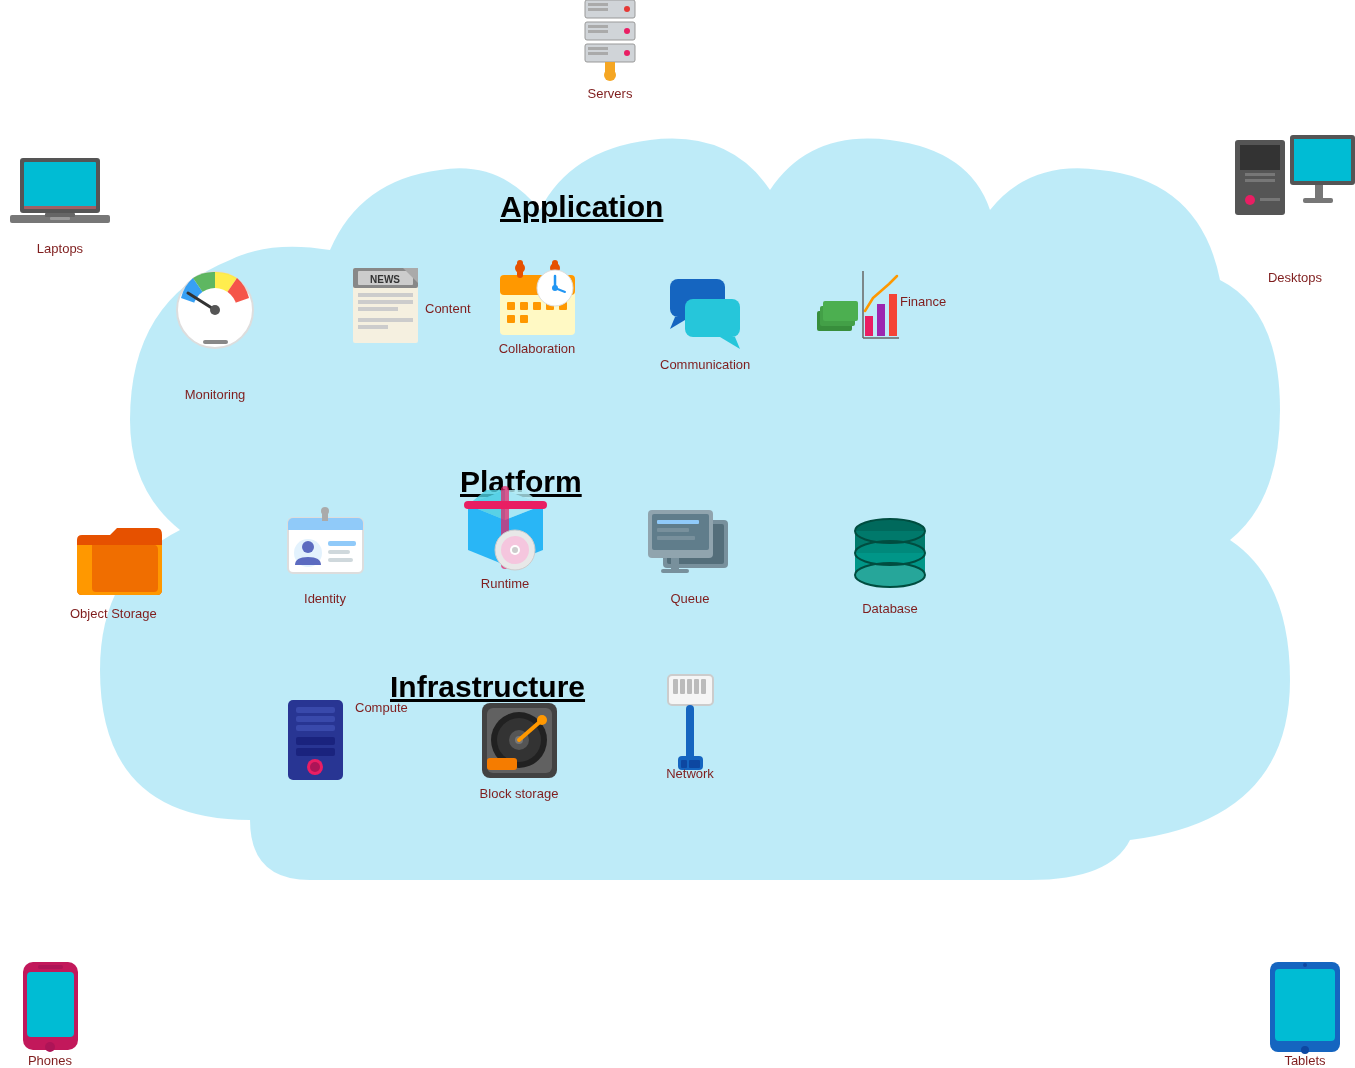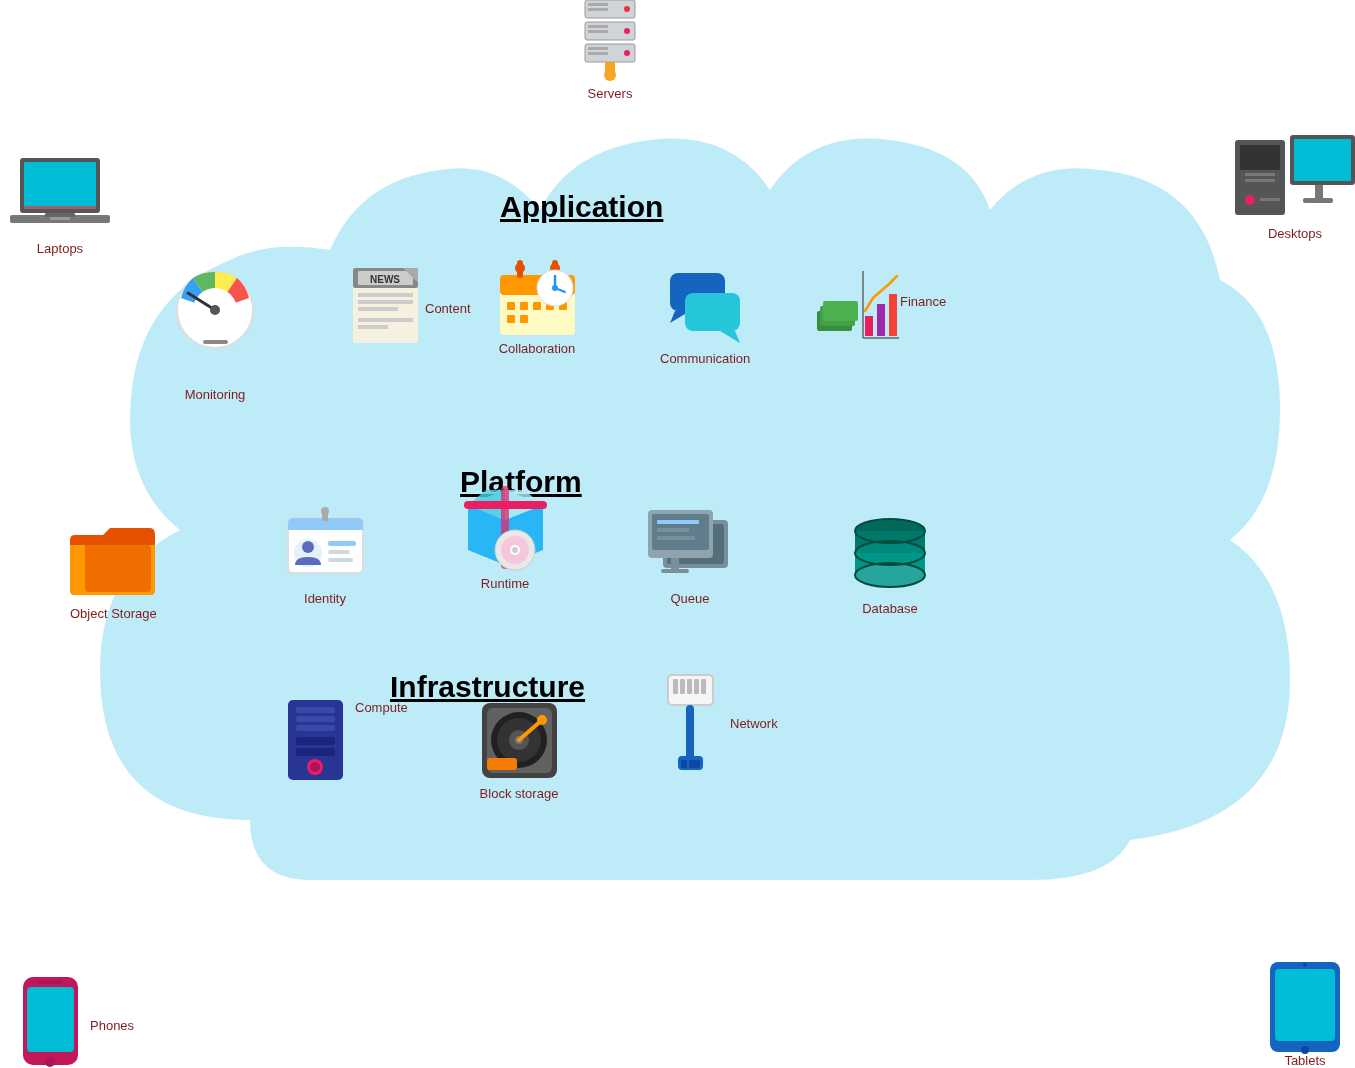--- a/index.html
+++ b/index.html
@@ -39,21 +39,21 @@
       position: absolute;
       font-size: 30px;
       font-weight: bold;
       color: #000000;
       text-decoration: underline;
     }
 
     
     .laptops { top: 140px; left: 20px; }
     
-    .desktops { top: 140px; right: 20px; }
+    .desktops { top: 140px; right: 20px; gap: 44px; }
     
     .servers { top: 0px; left: 580px; }
     
     .phones { bottom: 0px; left: 10px; }
     
     .tablets { bottom: 0px; right: 10px; }
 
     
     svg { overflow: visible; }
   </style>
@@ -224,21 +224,21 @@
       <circle cx="60" cy="38" r="18" fill="white" stroke="#ddd" stroke-width="1"></circle>
       <circle cx="60" cy="38" r="14" fill="white"></circle>
       <line x1="60" y1="38" x2="60" y2="26" stroke="#2196f3" stroke-width="2.5" stroke-linecap="round"></line>
       <line x1="60" y1="38" x2="70" y2="42" stroke="#2196f3" stroke-width="2" stroke-linecap="round"></line>
       <circle cx="60" cy="38" r="3" fill="#2196f3"></circle>
     </svg>
   </div>
   <span class="label">Collaboration</span>
 </div>
 
-<div class="icon-item" style="position:absolute;top:265px;left:660px;display:flex;">
+<div class="icon-item" style="position:absolute;top:271px;left:660px;display:flex;">
   <div class="icon-img">
     <svg width="80" height="75" viewBox="0 0 80 75">
 
       <rect x="5" y="5" width="55" height="38" rx="8" fill="#1565c0"></rect>
       <path d="M 10 43 L 5 55 L 25 43 Z" fill="#1565c0"></path>
       <rect x="20" y="25" width="55" height="38" rx="8" fill="#26c6da"></rect>
       <path d="M 70 63 L 75 75 L 55 63 Z" fill="#26c6da"></path>
     </svg>
   </div>
   <span class="label">Communication</span>
@@ -260,21 +260,21 @@
 
       <line x1="48" y1="82" x2="84" y2="82" stroke="#666" stroke-width="1.5"></line>
       <line x1="48" y1="15" x2="48" y2="82" stroke="#666" stroke-width="1.5"></line>
     </svg>
   </div>
   <span class="label">Finance</span>
 </div>
 
 <div class="section-title" style="position:absolute;top:465px;left:460px;">Platform</div>
 
-<div class="icon-item" style="position:absolute;top:520px;left:70px;display:flex;flex-direction:column;align-items:flex-start;">
+<div class="icon-item" style="position:absolute;top:520px;left:70px;display:flex;flex-direction:column;align-items:flex-end;">
   <div class="icon-img">
     <svg width="90" height="80" viewBox="0 0 90 80">
 
       <path d="M 5 20 Q 5 15 10 15 L 38 15 L 45 8 L 85 8 Q 90 8 90 15 L 90 70 Q 90 75 85 75 L 10 75 Q 5 75 5 70 Z" fill="#e65100"></path>
 
       <path d="M 5 25 L 5 70 Q 5 75 10 75 L 85 75 Q 90 75 90 70 L 90 25 Z" fill="#ff9800"></path>
 
       <path d="M 20 35 L 20 68 Q 20 72 24 72 L 82 72 Q 86 72 86 68 L 86 30 Q 86 25 82 25 L 50 25 L 45 20 L 24 20 Q 20 20 20 25 Z" fill="#e65100" opacity="0.6"></path>
     </svg>
   </div>
@@ -405,21 +405,21 @@
 
       <line x1="42" y1="42" x2="65" y2="22" stroke="#ff9800" stroke-width="4" stroke-linecap="round"></line>
       <circle cx="65" cy="22" r="5" fill="#ff9800"></circle>
 
       <rect x="10" y="60" width="30" height="12" rx="3" fill="#f57c00"></rect>
     </svg>
   </div>
   <span class="label">Block storage</span>
 </div>
 
-<div class="icon-item" style="position:absolute;top:680px;left:650px;display:flex;flex-direction:row;align-items:center;">
+<div class="icon-item" style="position:absolute;top:680px;left:650px;display:flex;flex-direction:column;align-items:center;">
   <div class="icon-img">
     <svg width="65" height="100" viewBox="0 0 65 100">
 
       <rect x="10" y="5" width="45" height="30" rx="4" fill="#f5f5f5" stroke="#ccc" stroke-width="2"></rect>
 
       <rect x="15" y="9" width="5" height="15" rx="1" fill="#bbb"></rect>
       <rect x="22" y="9" width="5" height="15" rx="1" fill="#bbb"></rect>
       <rect x="29" y="9" width="5" height="15" rx="1" fill="#bbb"></rect>
       <rect x="36" y="9" width="5" height="15" rx="1" fill="#bbb"></rect>
       <rect x="43" y="9" width="5" height="15" rx="1" fill="#bbb"></rect>
@@ -428,21 +428,21 @@
 
       <rect x="20" y="86" width="25" height="14" rx="4" fill="#1565c0"></rect>
       <rect x="23" y="90" width="6" height="8" rx="1" fill="#0d47a1"></rect>
       <rect x="31" y="90" width="6" height="8" rx="1" fill="#0d47a1"></rect>
       <rect x="36" y="90" width="6" height="8" rx="1" fill="#0d47a1"></rect>
     </svg>
   </div>
   <span class="label">Network</span>
 </div>
 
-<div class="icon-item phones" style="position:absolute;bottom:0px;left:10px;display:flex;flex-direction:row;align-items:center;">
+<div class="icon-item phones" style="position:absolute;bottom:0px;left:10px;display:flex;flex-direction:column;align-items:center;">
   <div class="icon-img">
     <svg width="65" height="100" viewBox="0 0 65 100">
 
       <rect x="5" y="5" width="55" height="88" rx="10" fill="#c2185b"></rect>
 
       <rect x="9" y="15" width="47" height="65" rx="4" fill="#00bcd4"></rect>
 
       <circle cx="32" cy="90" r="5" fill="#ad1457"></circle>
 
       <rect x="20" y="8" width="25" height="4" rx="2" fill="#ad1457"></rect>

